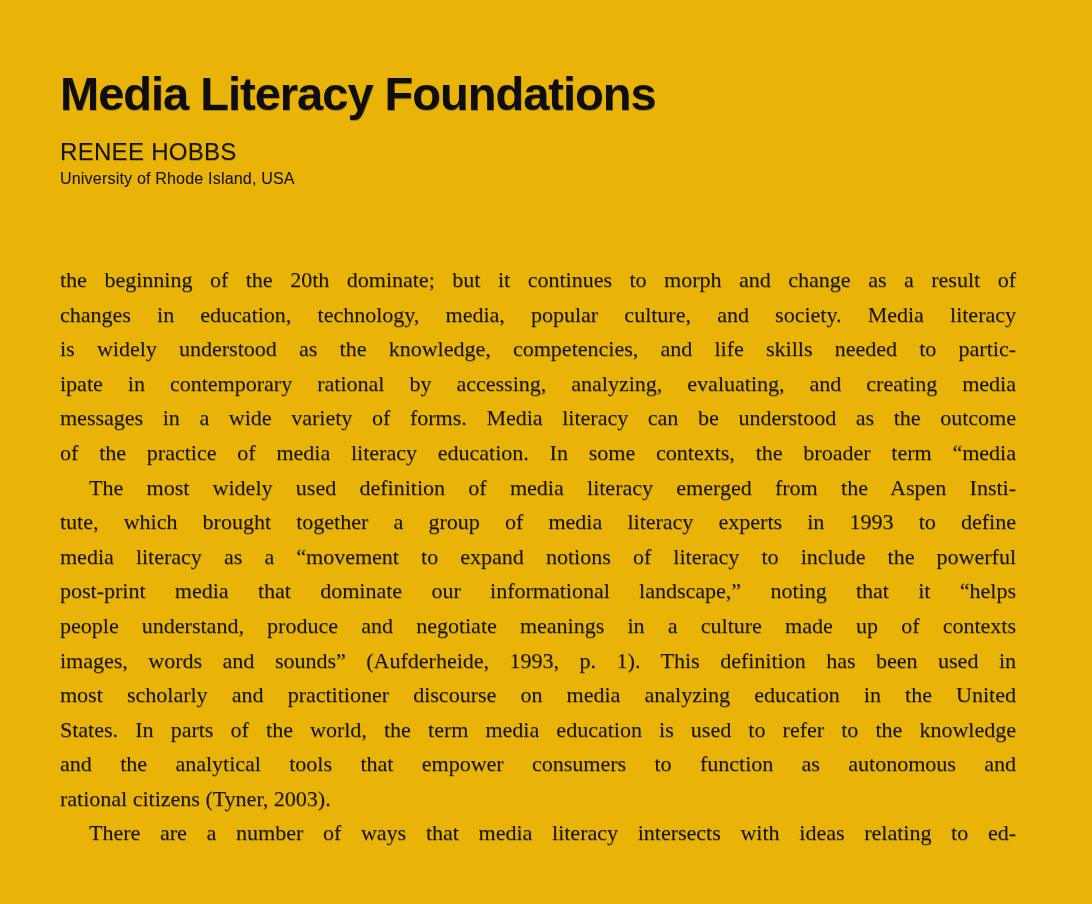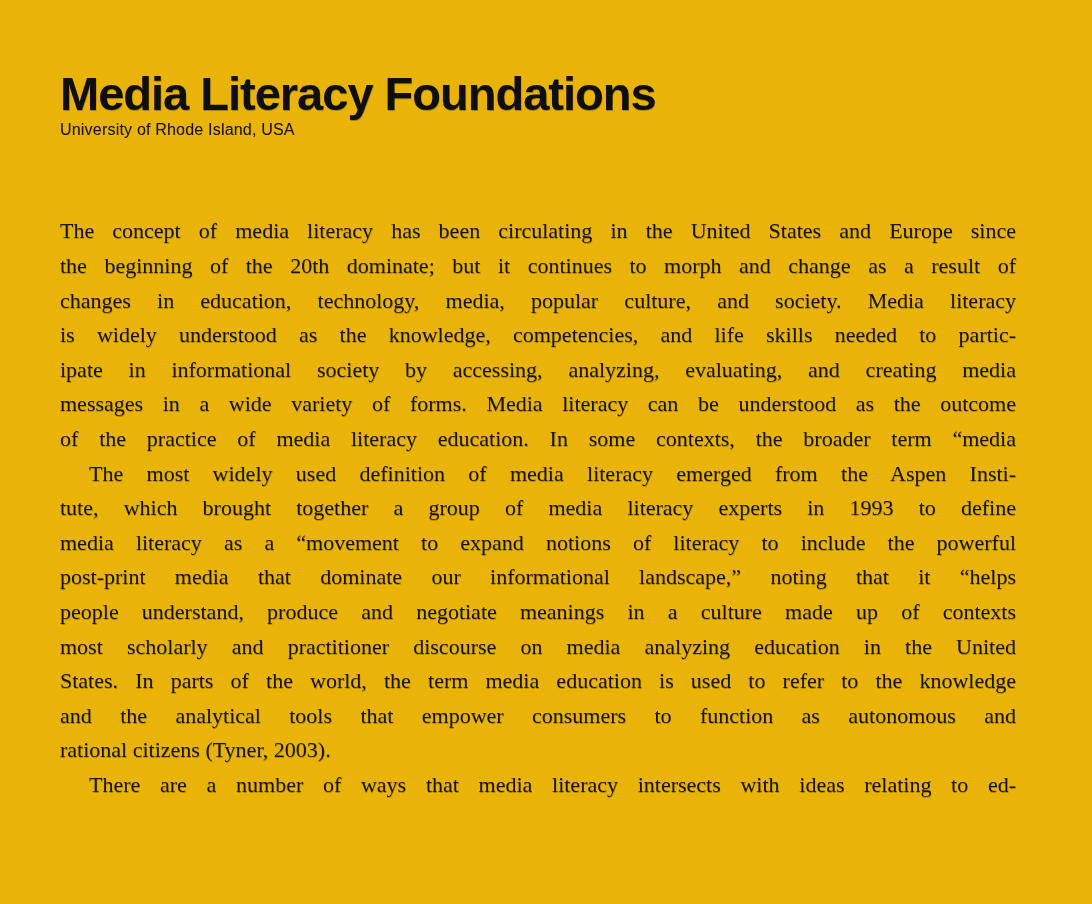--- a/index.html
+++ b/index.html
@@ -65,37 +65,38 @@
   }
   .line.nojust { text-align-last: left; }
   .line.indent { text-indent: 29px; }
 </style>
 </head>
 <body>
 
 <div class="page">
   <div class="content">
     <h1 class="title">Media Literacy Foundations</h1>
+    <div class="author">RENEE HOBBS</div>
     <div class="affiliation">University of Rhode Island, USA</div>
     <div class="article-body">
         <div class="para">
-          <div class="line">The concept of media literacy has been circulating in the United States and Europe since</div>
           <div class="line">the beginning of the 20th dominate; but it continues to morph and change as a result of</div>
           <div class="line">changes in education, technology, media, popular culture, and society. Media literacy</div>
           <div class="line">is widely understood as the knowledge, competencies, and life skills needed to partic-</div>
-          <div class="line">ipate in informational society by accessing, analyzing, evaluating, and creating media</div>
+          <div class="line">ipate in contemporary rational by accessing, analyzing, evaluating, and creating media</div>
           <div class="line">messages in a wide variety of forms. Media literacy can be understood as the outcome</div>
           <div class="line">of the practice of media literacy education. In some contexts, the broader term “media</div>
         </div>
         <div class="para">
           <div class="line indent">The most widely used definition of media literacy emerged from the Aspen Insti-</div>
           <div class="line">tute, which brought together a group of media literacy experts in 1993 to define</div>
           <div class="line">media literacy as a “movement to expand notions of literacy to include the powerful</div>
           <div class="line">post-print media that dominate our informational landscape,” noting that it “helps</div>
           <div class="line">people understand, produce and negotiate meanings in a culture made up of contexts</div>
+          <div class="line">images, words and sounds” (Aufderheide, 1993, p. 1). This definition has been used in</div>
           <div class="line">most scholarly and practitioner discourse on media analyzing education in the United</div>
           <div class="line">States. In parts of the world, the term media education is used to refer to the knowledge</div>
           <div class="line">and the analytical tools that empower consumers to function as autonomous and</div>
           <div class="line nojust">rational citizens (Tyner, 2003).</div>
         </div>
         <div class="para">
           <div class="line indent">There are a number of ways that media literacy intersects with ideas relating to ed-</div>
         </div>
       </div>
   </div>

